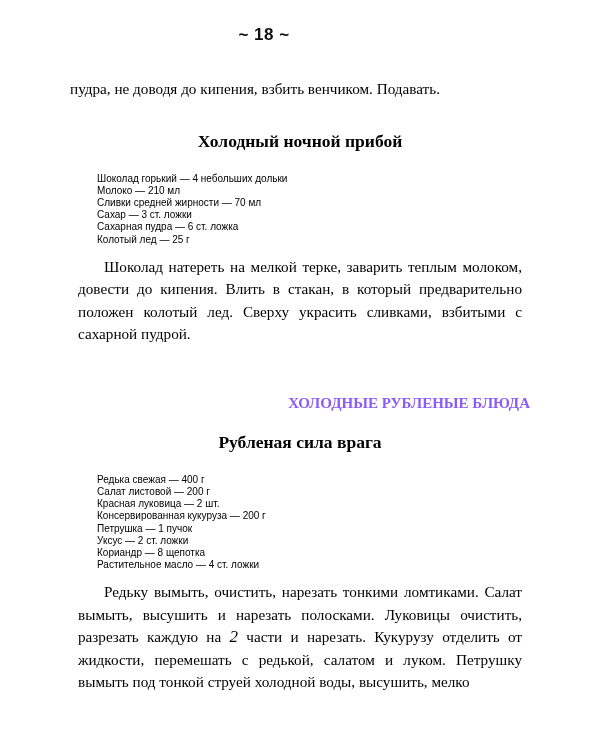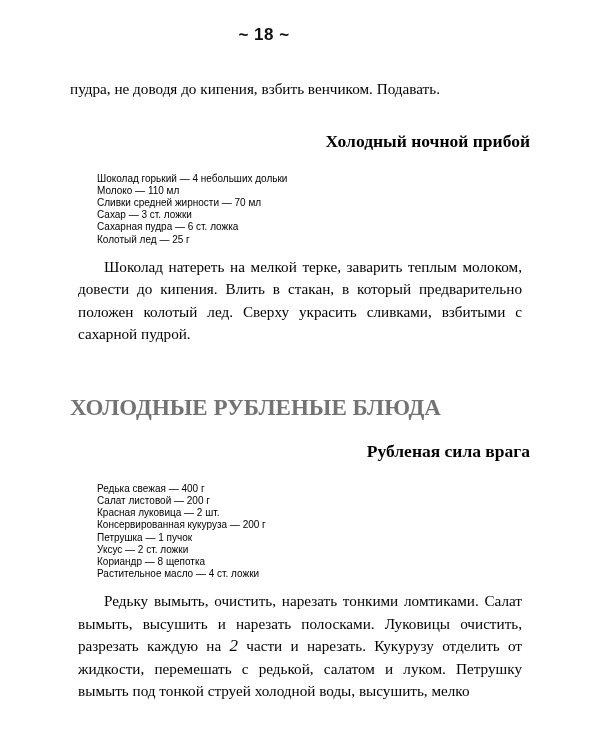--- a/index.html
+++ b/index.html
@@ -60,33 +60,33 @@
 
   .par-continued {
     margin: 0;
   }
 
   
   .recipe-title {
     font-family: "Liberation Serif", "DejaVu Serif", serif;
     font-weight: bold;
     font-size: 17.5px;
-    text-align: right;
+    text-align: center;
     margin: 0;
     color: #000;
   }
 
   
   .section-heading {
     font-family: "Liberation Serif", "DejaVu Serif", serif;
     font-weight: bold;
-    font-size: 23px;
-    text-align: left;
+    font-size: 15px;
+    text-align: right;
     margin: 0;
-    color: #737373;
+    color: #8b5cf6;
   }
 
   
   .ingredients {
     list-style: none;
     margin: 0;
     padding: 0;
     font-family: "Liberation Sans", "DejaVu Sans", sans-serif;
     font-size: 10px;
     line-height: 12.2px;
@@ -117,21 +117,21 @@
     <p class="body-par par-continued">пудра, не доводя до кипения, взбить венчиком. Подавать.</p>
 
     <div class="sp-title-top"></div>
 
     <h2 class="recipe-title">Холодный ночной прибой</h2>
 
     <div class="sp-title-bottom"></div>
 
     <ul class="ingredients">
       <li>Шоколад горький — 4 небольших дольки</li>
-      <li>Молоко — 110 мл</li>
+      <li>Молоко — 210 мл</li>
       <li>Сливки средней жирности — 70 мл</li>
       <li>Сахар — 3 ст. ложки</li>
       <li>Сахарная пудра — 6 ст. ложка</li>
       <li>Колотый лед — 25 г</li>
     </ul>
 
     <div class="sp-list-bottom"></div>
 
     <p class="body-par indent">Шоколад натереть на мелкой терке, заварить теплым молоком, довести до кипения. Влить в стакан, в который предварительно положен колотый лед. Сверху украсить сливками, взбитыми с сахарной пудрой.</p>
 

